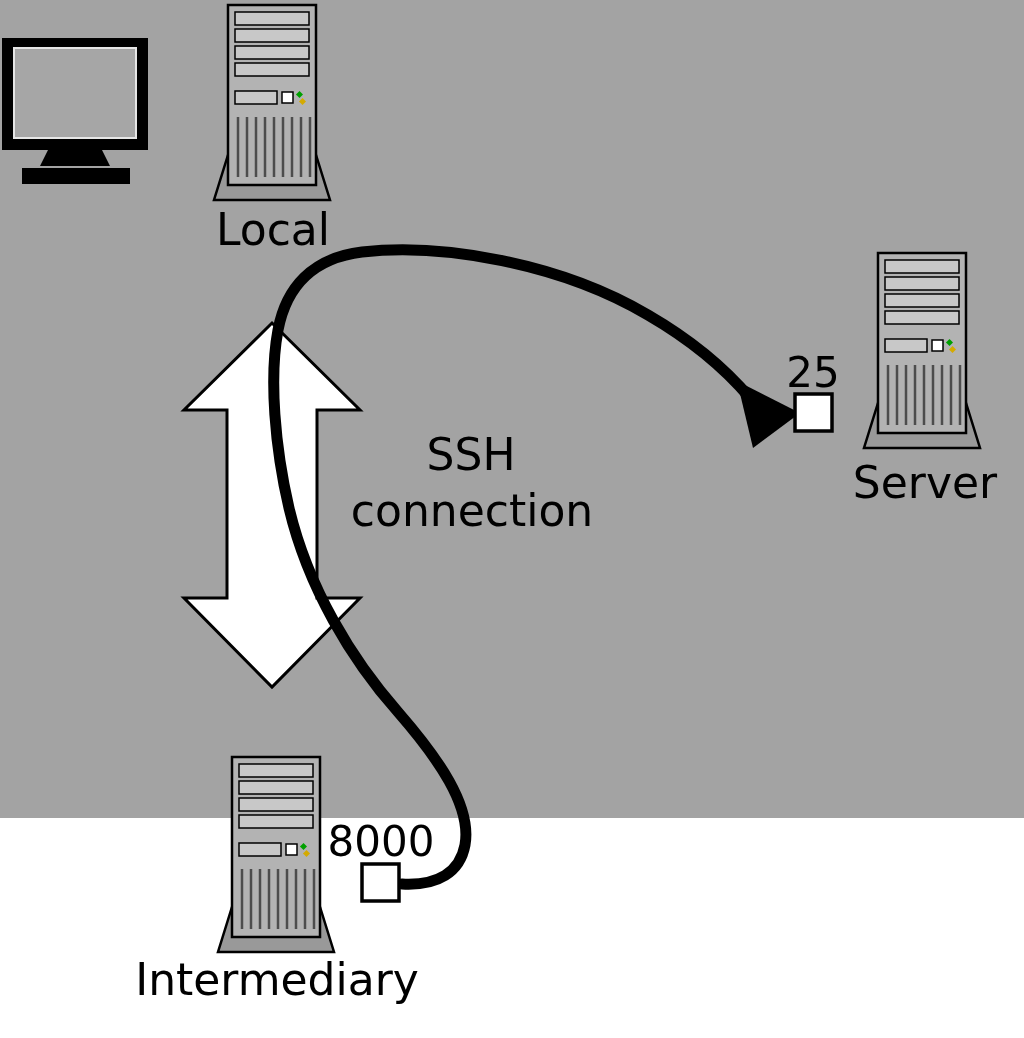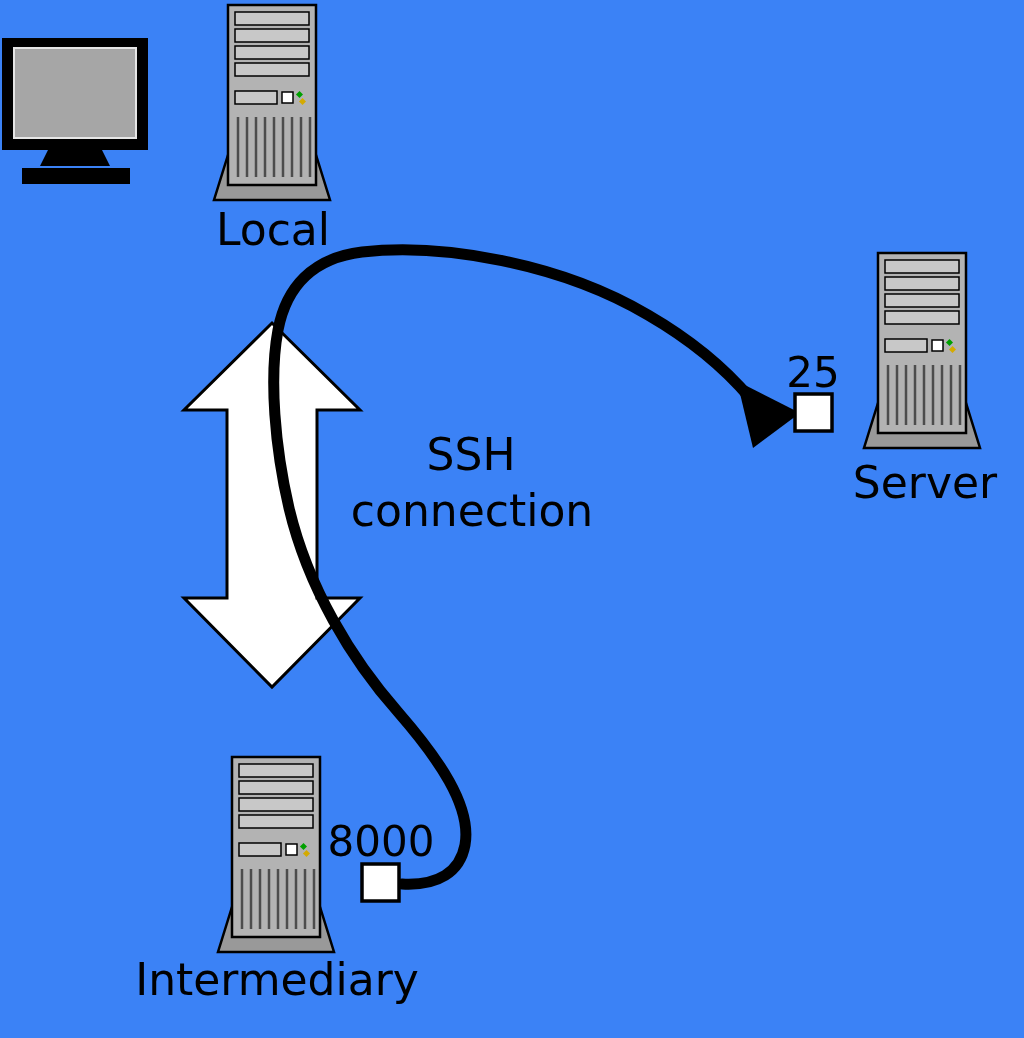--- a/index.html
+++ b/index.html
@@ -7,22 +7,22 @@
     padding: 0;
     background: #ffffff;
     width: 1024px;
     height: 1038px;
     font-family: "DejaVu Sans", sans-serif;
     overflow: hidden;
   }
   .stage {
     position: relative;
     width: 1024px;
-    height: 1038px;
-    background: #3b82f6;
+    height: 818px;
+    background: #a3a3a3;
   }
   svg { display: block; }
   .label {
     font-family: "DejaVu Sans", sans-serif;
     font-size: 44px;
     fill: #000000;
     text-anchor: middle;
   }
   .port-label {
     font-family: "DejaVu Sans", sans-serif;

